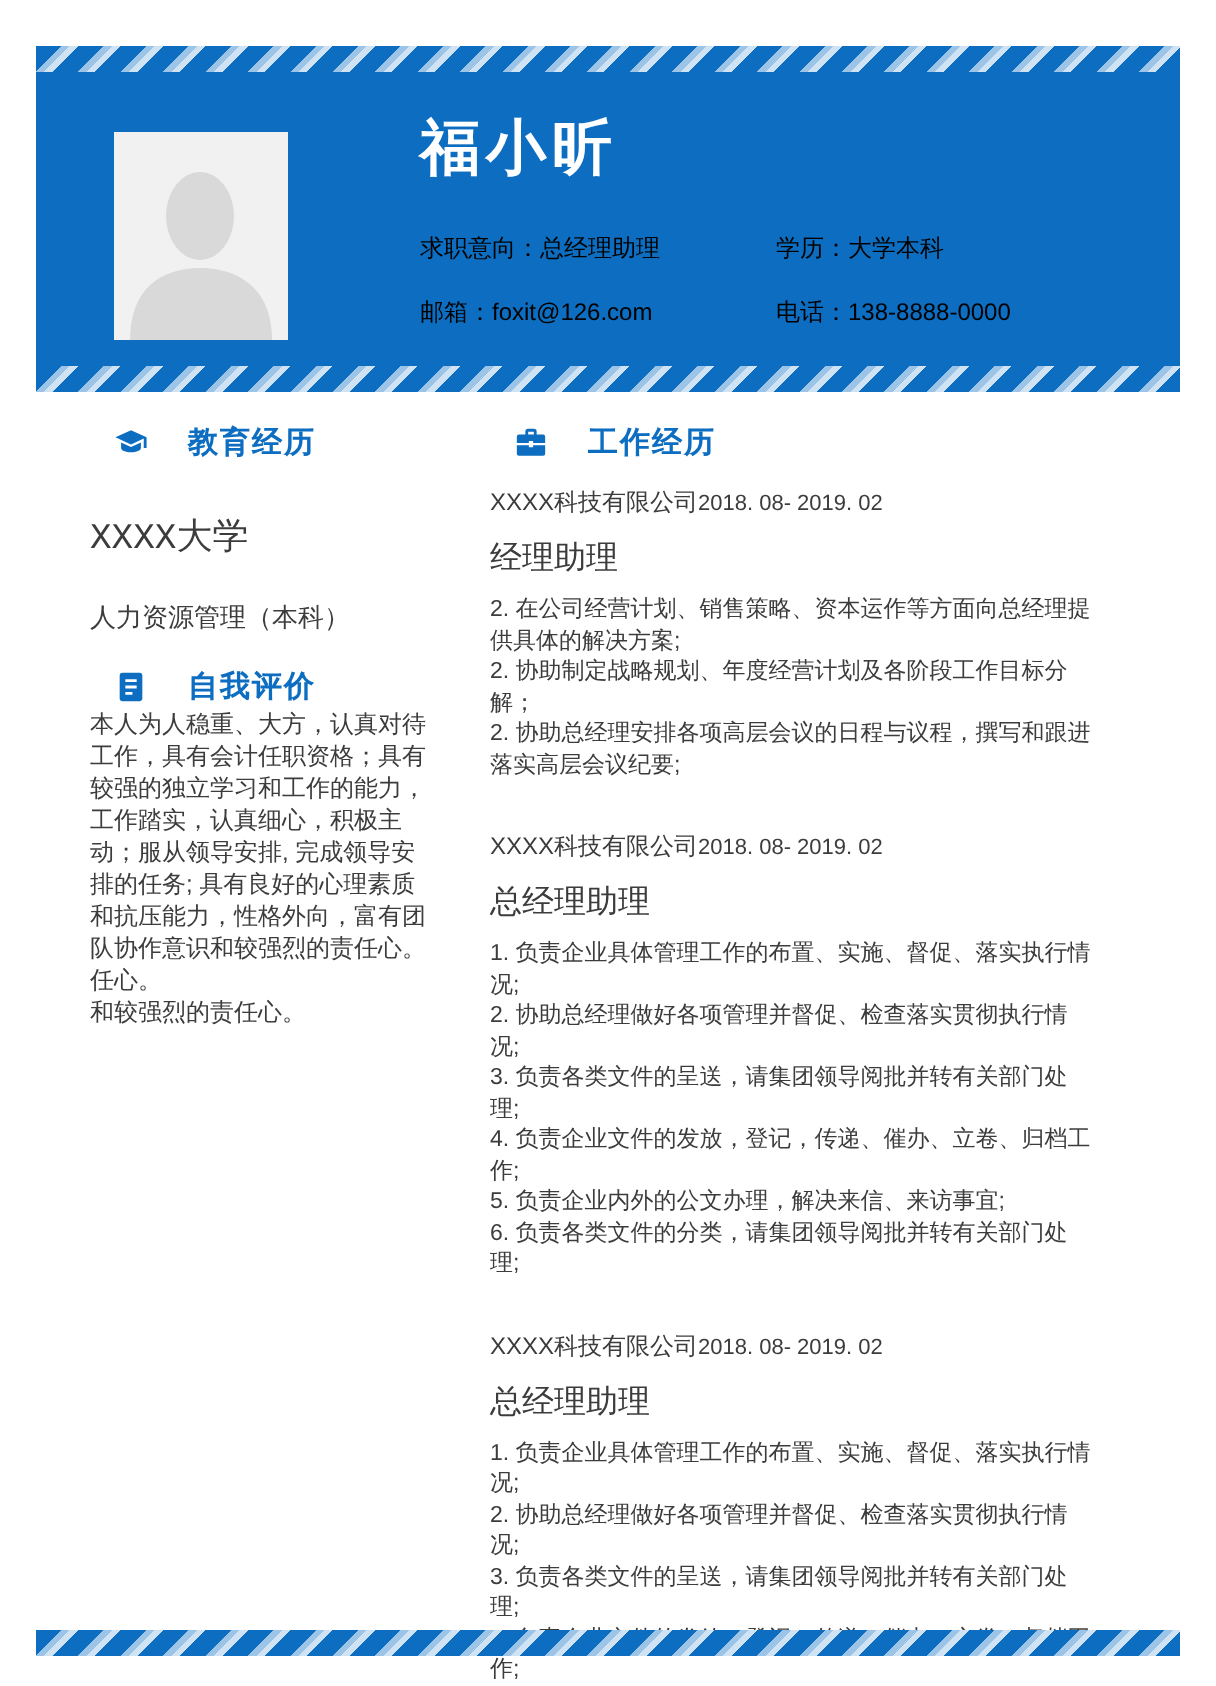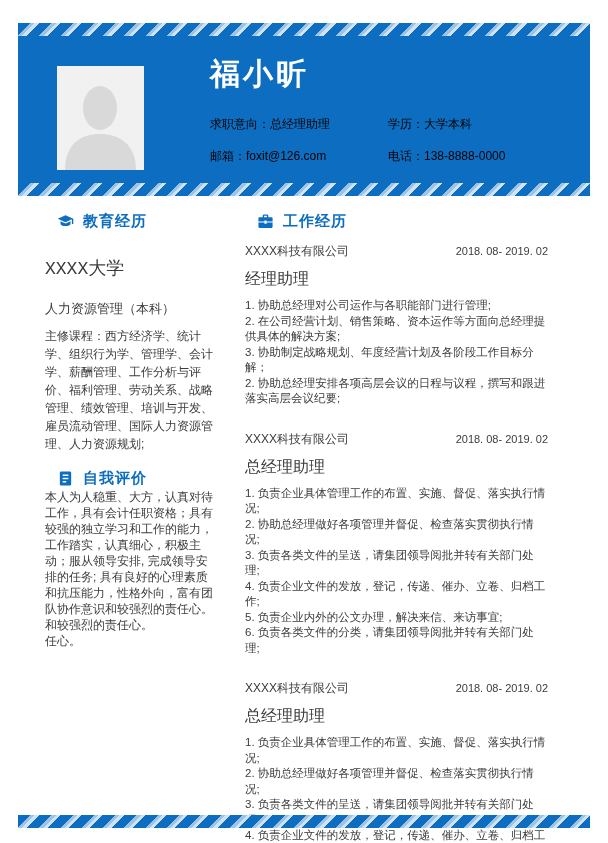--- a/index.html
+++ b/index.html
@@ -36,37 +36,37 @@
   }
 
   .content{
     position:absolute;left:18px;top:196px;width:572px;
     display:flex;align-items:flex-start;
   }
   .col-left{width:170px;margin-left:27px;}
   .col-right{width:303px;margin-left:30px;}
 
   .section-head{
-    display:flex;align-items:center;gap:9px;
+    display:flex;align-items:center;gap:20px;
     margin-left:12px;margin-top:16px;
     color:#0d6ec1;font-size:15px;font-weight:bold;letter-spacing:1px;
   }
   .section-head .ic{width:17px;height:17px;flex:0 0 auto;display:block;}
   .section-head .ic svg{display:block;width:17px;height:17px;fill:#0d6ec1;}
 
   .school{margin-top:25px;font-size:18px;font-family:Liberation Mono, monospace;}
   .major{margin-top:20px;font-size:13px;}
   .courses{margin-top:9px;font-size:12px;line-height:18px;}
 
   .eval-text{margin-top:1px;font-size:12px;line-height:16px;}
   .eval-line{font-size:12px;line-height:16px;}
 
   .job{margin-top:12px;}
   .job + .job{margin-top:24px;}
-  .job-head{display:flex;justify-content:space-between;align-items:baseline;font-size:12px;}
+  .job-head{display:flex;justify-content:flex-start;align-items:baseline;font-size:12px;}
   .company{font-size:12px;}
   .period{font-size:11px;}
   .role{margin-top:9px;font-size:16px;}
   .bullets{margin-top:8px;}
   .bullet{font-size:11.5px;line-height:15.5px;}
 </style>
 </head>
 <body>
 
 <div class="band top"></div>
@@ -98,35 +98,34 @@
         <span class="ic">
           <svg viewBox="0 0 24 24">
               <path d="M12 3L1 8l11 5 9-4.09V15.5h2V8L12 3z"></path>
               <path d="M5 11.6v3.9c0 1.7 3.1 3 7 3s7-1.3 7-3v-3.9l-7 3.2-7-3.2z"></path>
             </svg>
         </span>
         <span>教育经历</span>
       </div>
       <div class="school">XXXX大学</div>
       <div class="major">人力资源管理（本科）</div>
-      <div class="courses">主修课程：西方经济学、统计学、组织行为学、管理学、会计学、薪酬管理、工作分析与评价、福利管理、劳动关系、战略管理、绩效管理、培训与开发、雇员流动管理、国际人力资源管理、人力资源规划;</div>
     </div>
 
     <div class="section">
       <div class="section-head">
         <span class="ic">
           <svg viewBox="0 0 24 24">
               <path fill-rule="evenodd" clip-rule="evenodd" d="M6 2h12a2 2 0 0 1 2 2v16a2 2 0 0 1-2 2H6a2 2 0 0 1-2-2V4a2 2 0 0 1 2-2zm2 4.5h8v2H8v-2zm0 4.5h8v2H8v-2zm0 4.5h5v2H8v-2z"></path>
             </svg>
         </span>
         <span>自我评价</span>
       </div>
       <div class="eval-text">本人为人稳重、大方，认真对待工作，具有会计任职资格；具有较强的独立学习和工作的能力，工作踏实，认真细心，积极主动；服从领导安排, 完成领导安排的任务; 具有良好的心理素质和抗压能力，性格外向，富有团队协作意识和较强烈的责任心。</div>
+      <div class="eval-line">任心。</div>
       <div class="eval-line">和较强烈的责任心。</div>
-      <div class="eval-line">任心。</div>
     </div>
 
   </div>
 
   <div class="col-right">
 
     <div class="section">
       <div class="section-head">
         <span class="ic">
           <svg viewBox="0 0 24 24">
@@ -136,23 +135,22 @@
         <span>工作经历</span>
       </div>
 
       <div class="job">
         <div class="job-head">
           <span class="company">XXXX科技有限公司</span>
           <span class="period">2018. 08- 2019. 02</span>
         </div>
         <div class="role">经理助理</div>
         <div class="bullets">
-          <div class="bullet">1. 协助总经理对公司运作与各职能部门进行管理;</div>
           <div class="bullet">2. 在公司经营计划、销售策略、资本运作等方面向总经理提供具体的解决方案;</div>
-          <div class="bullet">3. 协助制定战略规划、年度经营计划及各阶段工作目标分解；</div>
+          <div class="bullet">2. 协助制定战略规划、年度经营计划及各阶段工作目标分解；</div>
           <div class="bullet">2. 协助总经理安排各项高层会议的日程与议程，撰写和跟进落实高层会议纪要;</div>
         </div>
       </div>
 
       <div class="job">
         <div class="job-head">
           <span class="company">XXXX科技有限公司</span>
           <span class="period">2018. 08- 2019. 02</span>
         </div>
         <div class="role">总经理助理</div>

